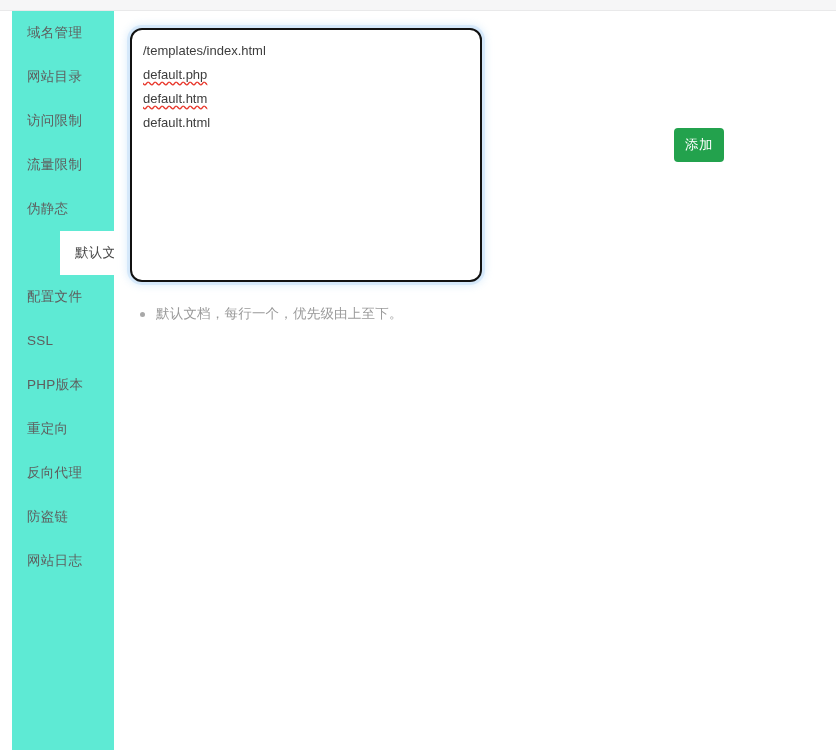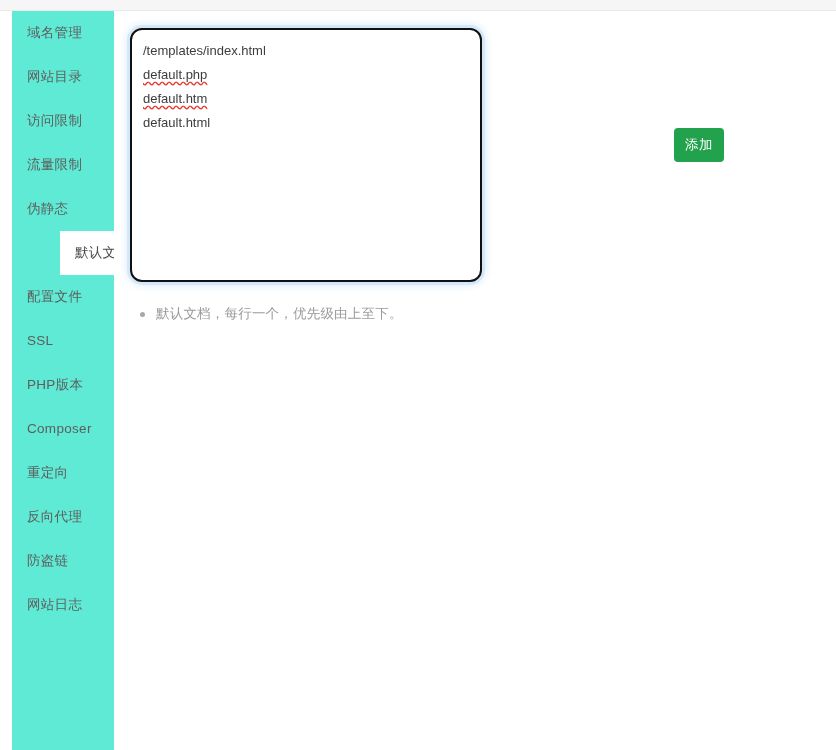--- a/index.html
+++ b/index.html
@@ -153,21 +153,20 @@
 <nav id="sidebar">
     <div class="side-item"><span>域名管理</span></div>
     <div class="side-item"><span>网站目录</span></div>
     <div class="side-item"><span>访问限制</span></div>
     <div class="side-item"><span>流量限制</span></div>
     <div class="side-item"><span>伪静态</span></div>
     <div class="side-item active"><span>默认文档</span></div>
     <div class="side-item"><span>配置文件</span></div>
     <div class="side-item"><span>SSL</span></div>
     <div class="side-item"><span>PHP版本</span></div>
-    <div class="side-item"><span>Composer</span></div>
     <div class="side-item"><span>重定向</span></div>
     <div class="side-item"><span>反向代理</span></div>
     <div class="side-item"><span>防盗链</span></div>
     <div class="side-item"><span>网站日志</span></div>
   </nav>
 
 <section id="main">
 
   <div id="editor-wrap">
     <div id="doc-overlay">

